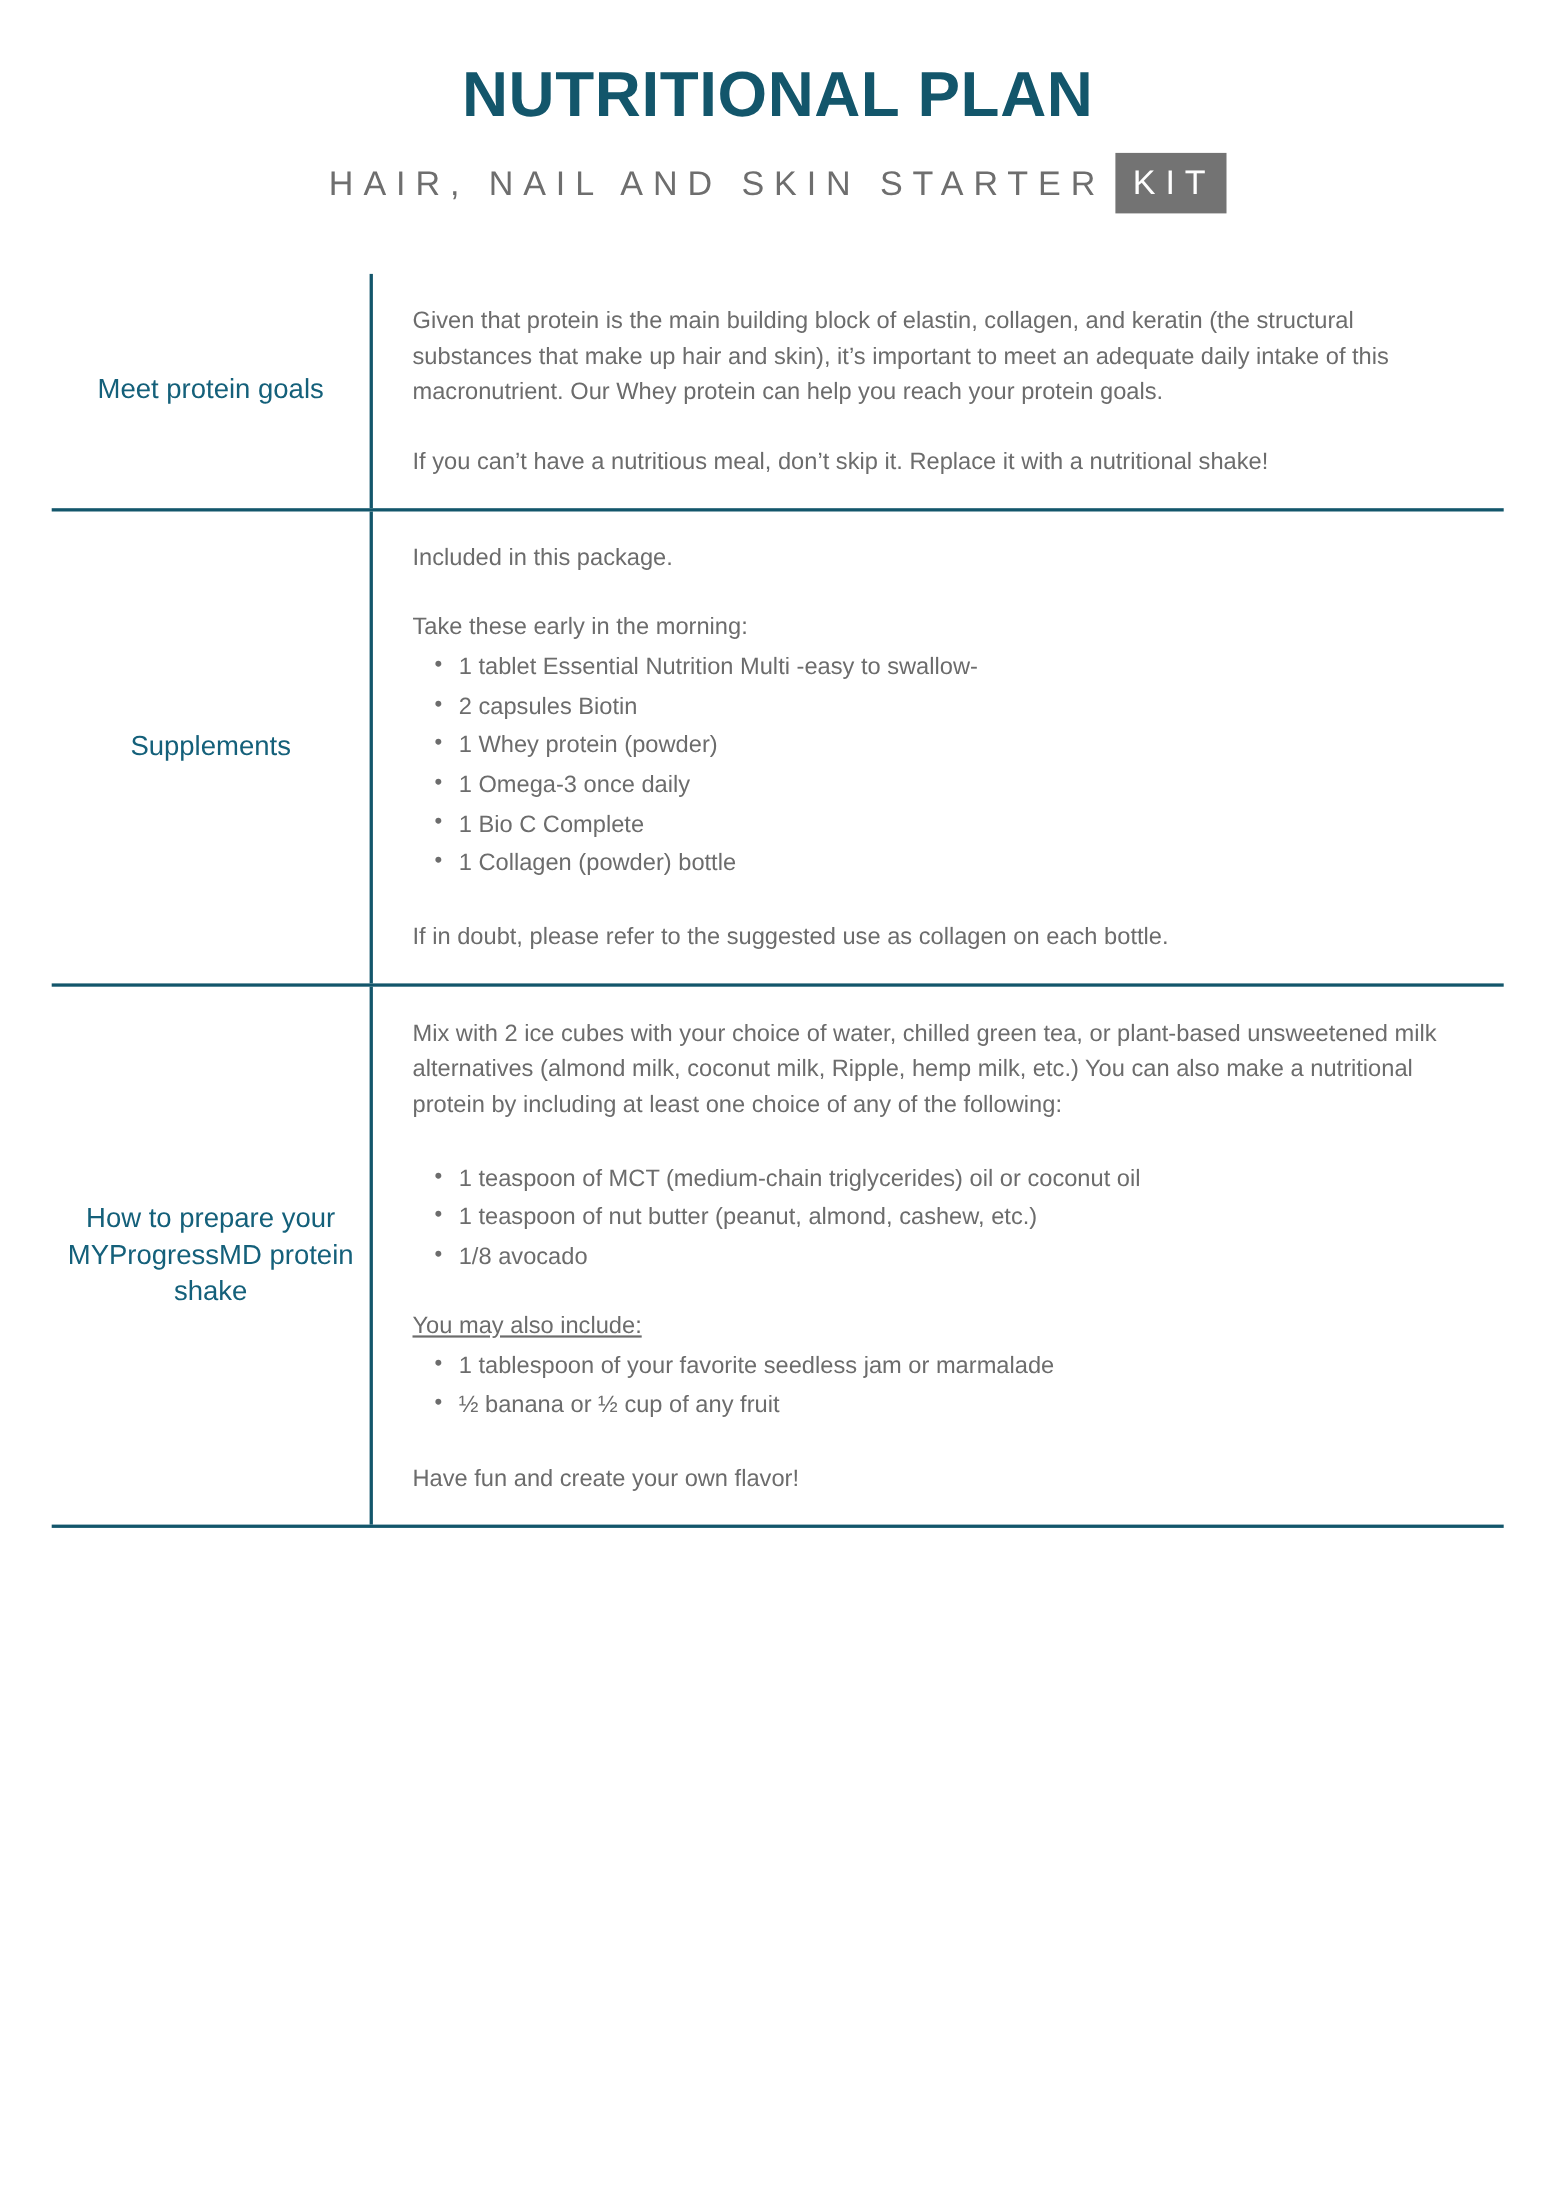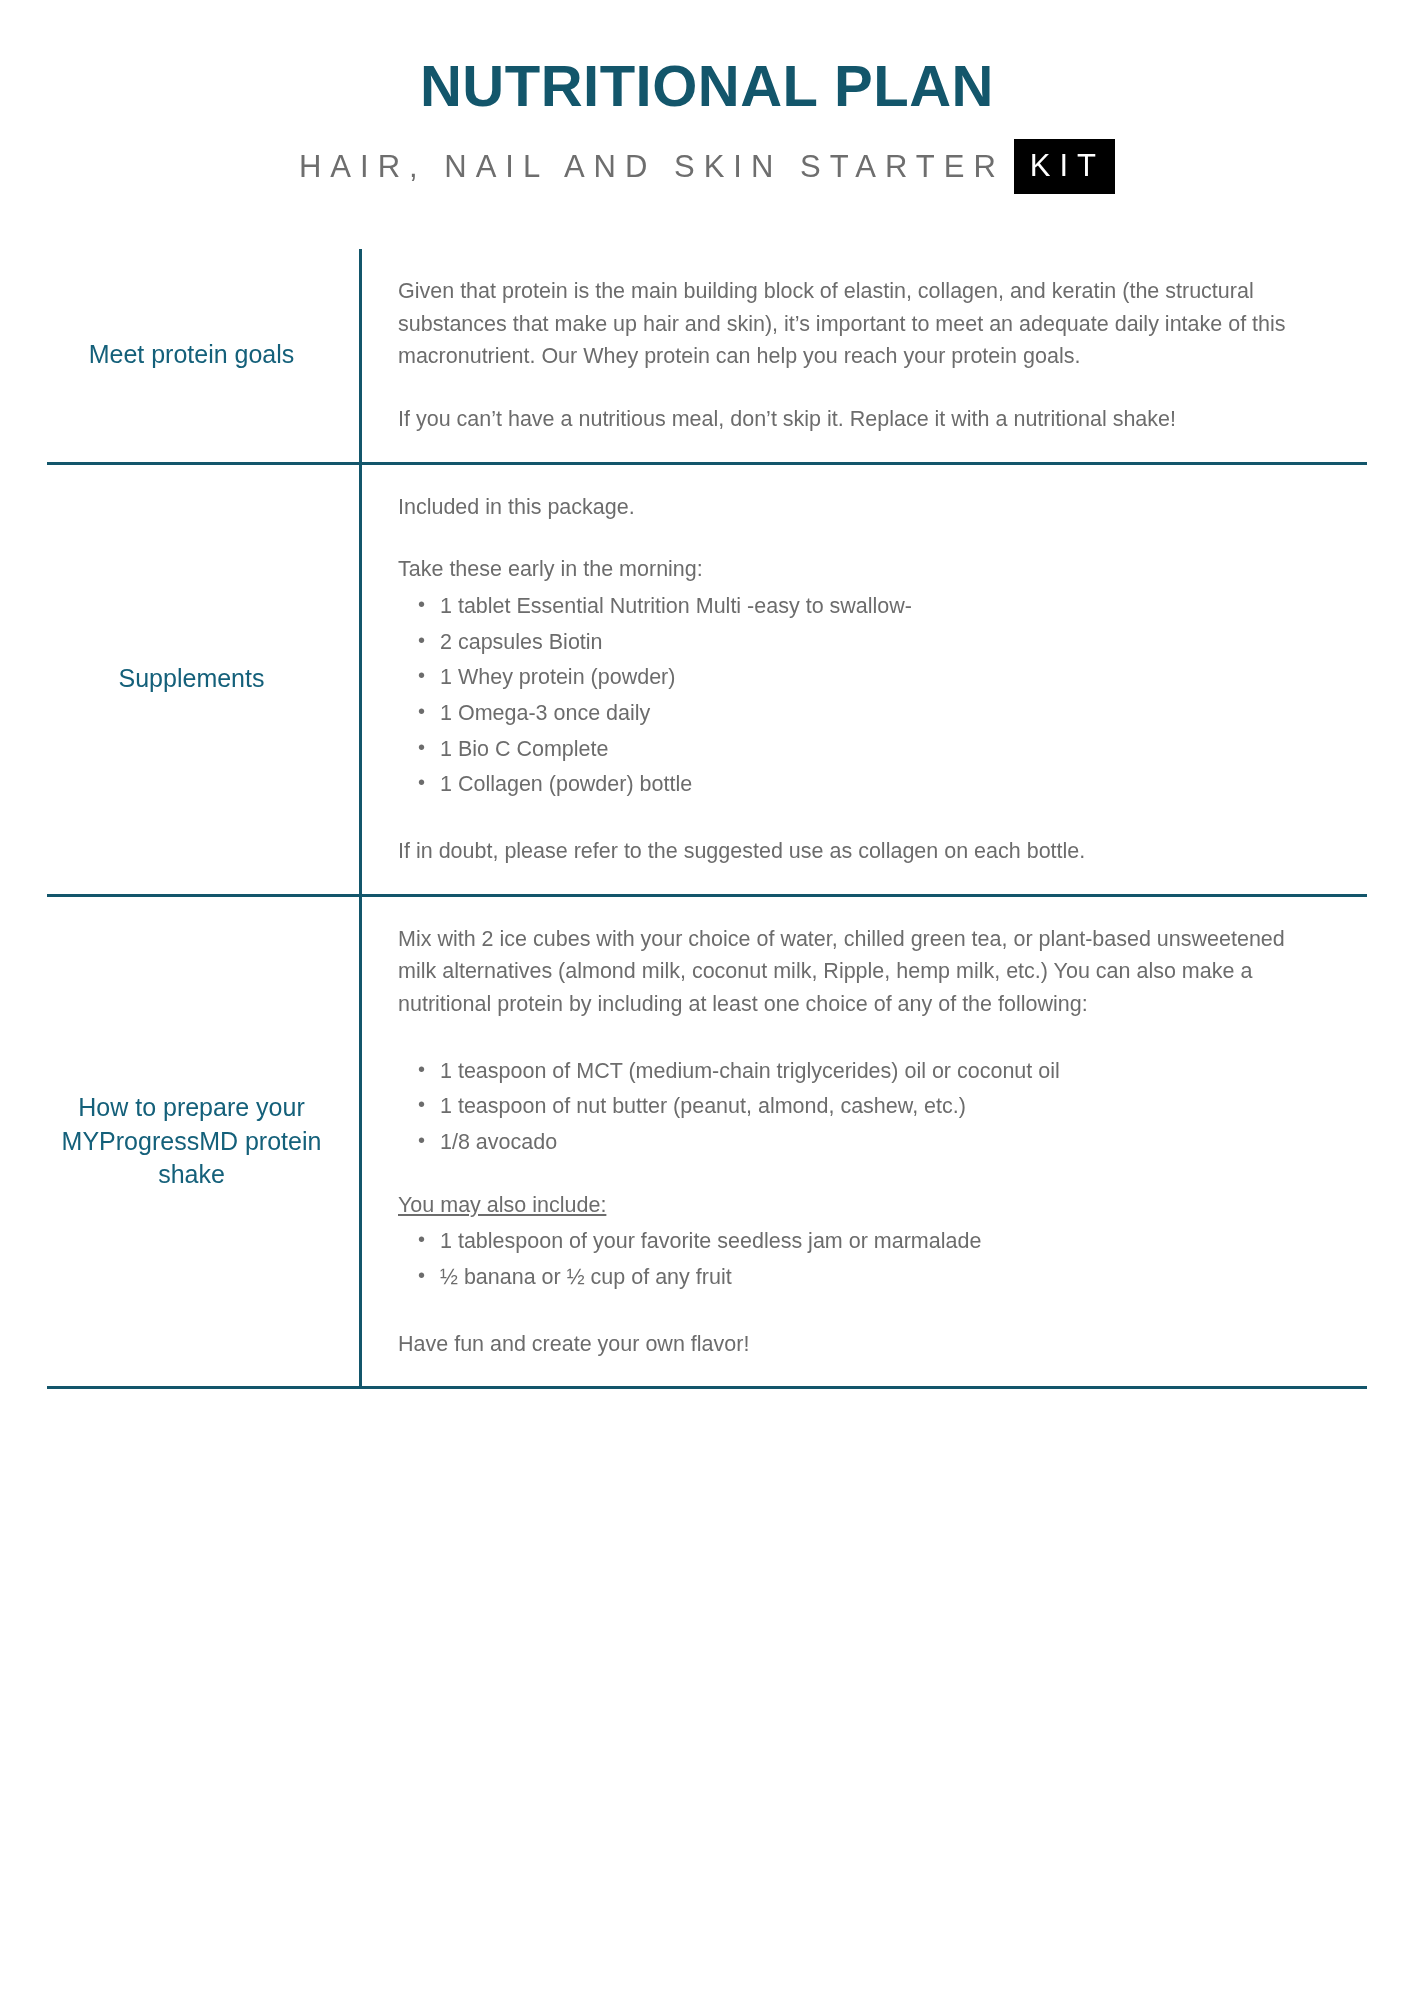--- a/index.html
+++ b/index.html
@@ -36,21 +36,21 @@
   }
   .subtitle-text {
     font-size:31px;
     font-weight:300;
     letter-spacing:9px;
     color:#6E6E6E;
     line-height:1;
     padding-right:9px;
   }
   .kit-badge {
-    background:#000000;
+    background:#737373;
     color:#ffffff;
     font-size:31px;
     font-weight:300;
     letter-spacing:9px;
     line-height:1;
     padding:11px 10px 13px 16px;
     display:inline-block;
   }
 
   
@@ -82,21 +82,20 @@
     font-size:25px;
     font-weight:normal;
     color:#14607A;
     line-height:1.35;
   }
 
   .content-cell {
     flex:1 1 auto;
     border-left:3px solid #13566B;
     padding:26px 40px 26px 36px;
-    margin-left:23px;
   }
 
   .content-cell p {
     font-size:21.5px;
     color:#6C6C6C;
     line-height:1.52;
     margin:0;
   }
   .content-cell p + p { margin-top:30px; }
 

